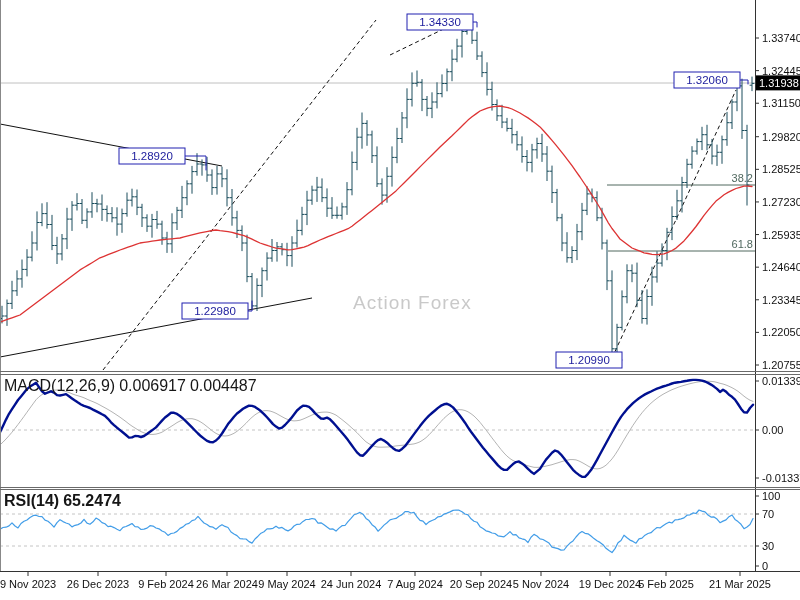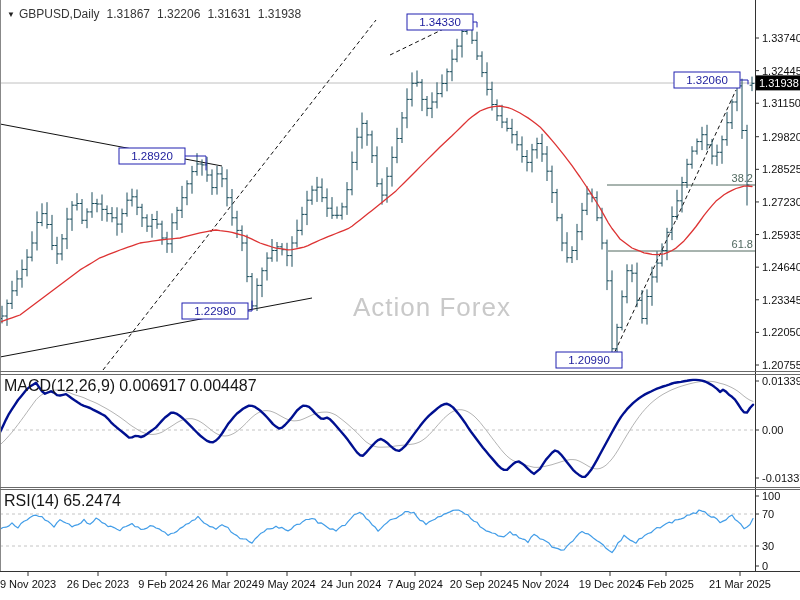--- a/index.html
+++ b/index.html
@@ -1,26 +1,26 @@
 <!DOCTYPE html>
 <html><head>
 <meta charset="utf-8">
 <style>
   html,body{margin:0;padding:0;background:#fff;}
   #wrap{position:relative;width:800px;height:600px;background:#ffffff;overflow:hidden;
         font-family:"Liberation Sans",sans-serif;}
-  #watermark{position:absolute;left:353px;top:292px;font-size:26px;color:#c9c9c9;
+  #watermark{position:absolute;left:353px;top:292px;font-size:19px;color:#c9c9c9;
              z-index:0;letter-spacing:1px;}
   svg#cv{position:absolute;left:0;top:0;z-index:1;}
   #title{position:absolute;left:7px;top:7px;z-index:2;font-size:12px;color:#363636;white-space:nowrap;}
   #title .tri{font-size:8px;color:#222;margin-right:4px;vertical-align:1px;}
   #title .num{margin-left:7px;}
   .ind-label{position:absolute;z-index:2;font-size:16px;color:#161616;white-space:nowrap;}
   #macdLabel{left:4px;top:377px;}
-  #rsiLabel{left:4px;top:492px;}
+  #rsiLabel{left:4px;top:492px;font-weight:bold;}
   .ind-label span{margin-right:4px;}
 </style>
 </head>
 <body>
 
 <div id="wrap">
   <div id="watermark">Action Forex</div>
 
   <svg id="cv" width="800" height="600">
       <g>
@@ -146,23 +146,20 @@
         <text x="541" y="588" fill="#111111" font-size="11" font-family="&quot;Liberation Sans&quot;,sans-serif" text-anchor="middle" font-weight="normal">5 Nov 2024</text>
         <line x1="610" y1="571" x2="610" y2="576" stroke="#333333" stroke-width="1"></line>
         <text x="610" y="588" fill="#111111" font-size="11" font-family="&quot;Liberation Sans&quot;,sans-serif" text-anchor="middle" font-weight="normal">19 Dec 2024</text>
         <line x1="666" y1="571" x2="666" y2="576" stroke="#333333" stroke-width="1"></line>
         <text x="666" y="588" fill="#111111" font-size="11" font-family="&quot;Liberation Sans&quot;,sans-serif" text-anchor="middle" font-weight="normal">5 Feb 2025</text>
         <line x1="740" y1="571" x2="740" y2="576" stroke="#333333" stroke-width="1"></line>
         <text x="740" y="588" fill="#111111" font-size="11" font-family="&quot;Liberation Sans&quot;,sans-serif" text-anchor="middle" font-weight="normal">21 Mar 2025</text>
       </g>
     </svg>
 
-  <div id="title">
-    <span class="tri">▼</span><span>GBPUSD,Daily</span><span class="num">1.31867</span><span class="num">1.32206</span><span class="num">1.31631</span><span class="num">1.31938</span>
-  </div>
 
   <div class="ind-label" id="macdLabel">
     <span>MACD(12,26,9)</span><span>0.006917</span><span>0.004487</span>
   </div>
 
   <div class="ind-label" id="rsiLabel">
     <span>RSI(14)</span><span>65.2474</span>
   </div>
 </div>
 

